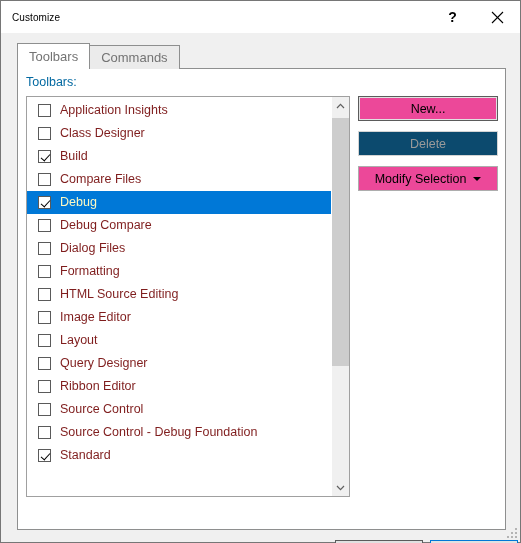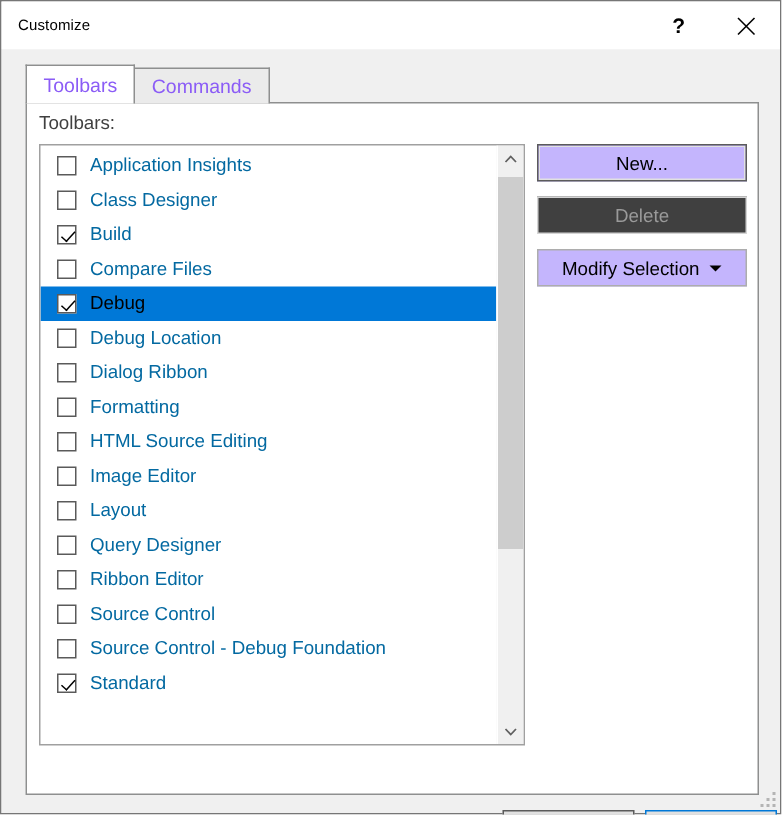--- a/index.html
+++ b/index.html
@@ -86,21 +86,21 @@
   .tab {
     box-sizing: border-box;
     height: 24px;
     padding: 0 11px;
     display: flex;
     align-items: center;
     font-size: 13px;
     border: 1px solid #8e8f8f;
     border-bottom: none;
     background: #ebebeb;
-    color: #8b5cf6;
+    color: #737373;
     cursor: default;
     position: relative;
   }
   .tab.active {
     height: 26px;
     background: #ffffff;
     border-color: #8e8f8f;
     z-index: 4;
   }
   .tab + .tab { margin-left: -1px; justify-content: center; }
@@ -116,21 +116,21 @@
     border: 1px solid #8e8f8f;
     background: #ffffff;
     z-index: 2;
   }
 
   #group-label {
     position: absolute;
     left: 8px;
     top: 6px;
     font-size: 12.5px;
-    color: #404040;
+    color: #0369a1;
   }
 
   
   #listbox {
     position: absolute;
     left: 8px;
     top: 27px;
     width: 324px;
     height: 401px;
     box-sizing: border-box;
@@ -143,25 +143,25 @@
     flex: 1 1 auto;
     padding-top: 2px;
     overflow: hidden;
   }
   .list-row {
     height: 23px;
     display: flex;
     align-items: center;
     padding-left: 11px;
     cursor: default;
-    color: #0369a1;
+    color: #7f1d1d;
   }
   .list-row.selected {
     background: #0078d7;
-    color: #000000;
+    color: #fef9c3;
     text-align: center;
   }
   .cb {
     width: 13px;
     height: 13px;
     box-sizing: border-box;
     border: 1px solid #5a5a5a;
     background: #ffffff;
     margin-right: 9px;
     flex: 0 0 auto;
@@ -214,39 +214,39 @@
     cursor: default;
   }
 
   
   .side-btn {
     position: absolute;
     left: 340px;
     width: 140px;
     height: 25px;
     box-sizing: border-box;
-    background: #c4b5fd;
+    background: #ec4899;
     border: 1px solid #adadad;
     font-family: "Liberation Sans", sans-serif;
     font-size: 12.5px;
     color: #000;
     display: flex;
     align-items: center;
     justify-content: center;
     cursor: default;
     padding: 0;
   }
   #btn-new {
     top: 27px;
     border: 1px solid #5b5b5b;
     box-shadow: inset 0 0 0 1px #e1e1e1;
   }
   #btn-delete {
     top: 62px;
-    background: #404040;
+    background: #0c4a6e;
     border: 1px solid #d4d4d4;
     color: #9a9a9a;
   }
   #btn-modify { top: 97px; }
   .dd-caret {
     margin-left: 7px;
     width: 0; height: 0;
     border-left: 4px solid transparent;
     border-right: 4px solid transparent;
     border-top: 4px solid #000;
@@ -342,25 +342,25 @@
             <div class="list-row">
               <span class="cb"></span>
               <span class="row-label">Compare Files</span>
             </div>
             <div class="list-row selected">
               <span class="cb checked"></span>
               <span class="row-label">Debug</span>
             </div>
             <div class="list-row">
               <span class="cb"></span>
-              <span class="row-label">Debug Location</span>
-            </div>
-            <div class="list-row">
-              <span class="cb"></span>
-              <span class="row-label">Dialog Ribbon</span>
+              <span class="row-label">Debug Compare</span>
+            </div>
+            <div class="list-row">
+              <span class="cb"></span>
+              <span class="row-label">Dialog Files</span>
             </div>
             <div class="list-row">
               <span class="cb"></span>
               <span class="row-label">Formatting</span>
             </div>
             <div class="list-row">
               <span class="cb"></span>
               <span class="row-label">HTML Source Editing</span>
             </div>
             <div class="list-row">

